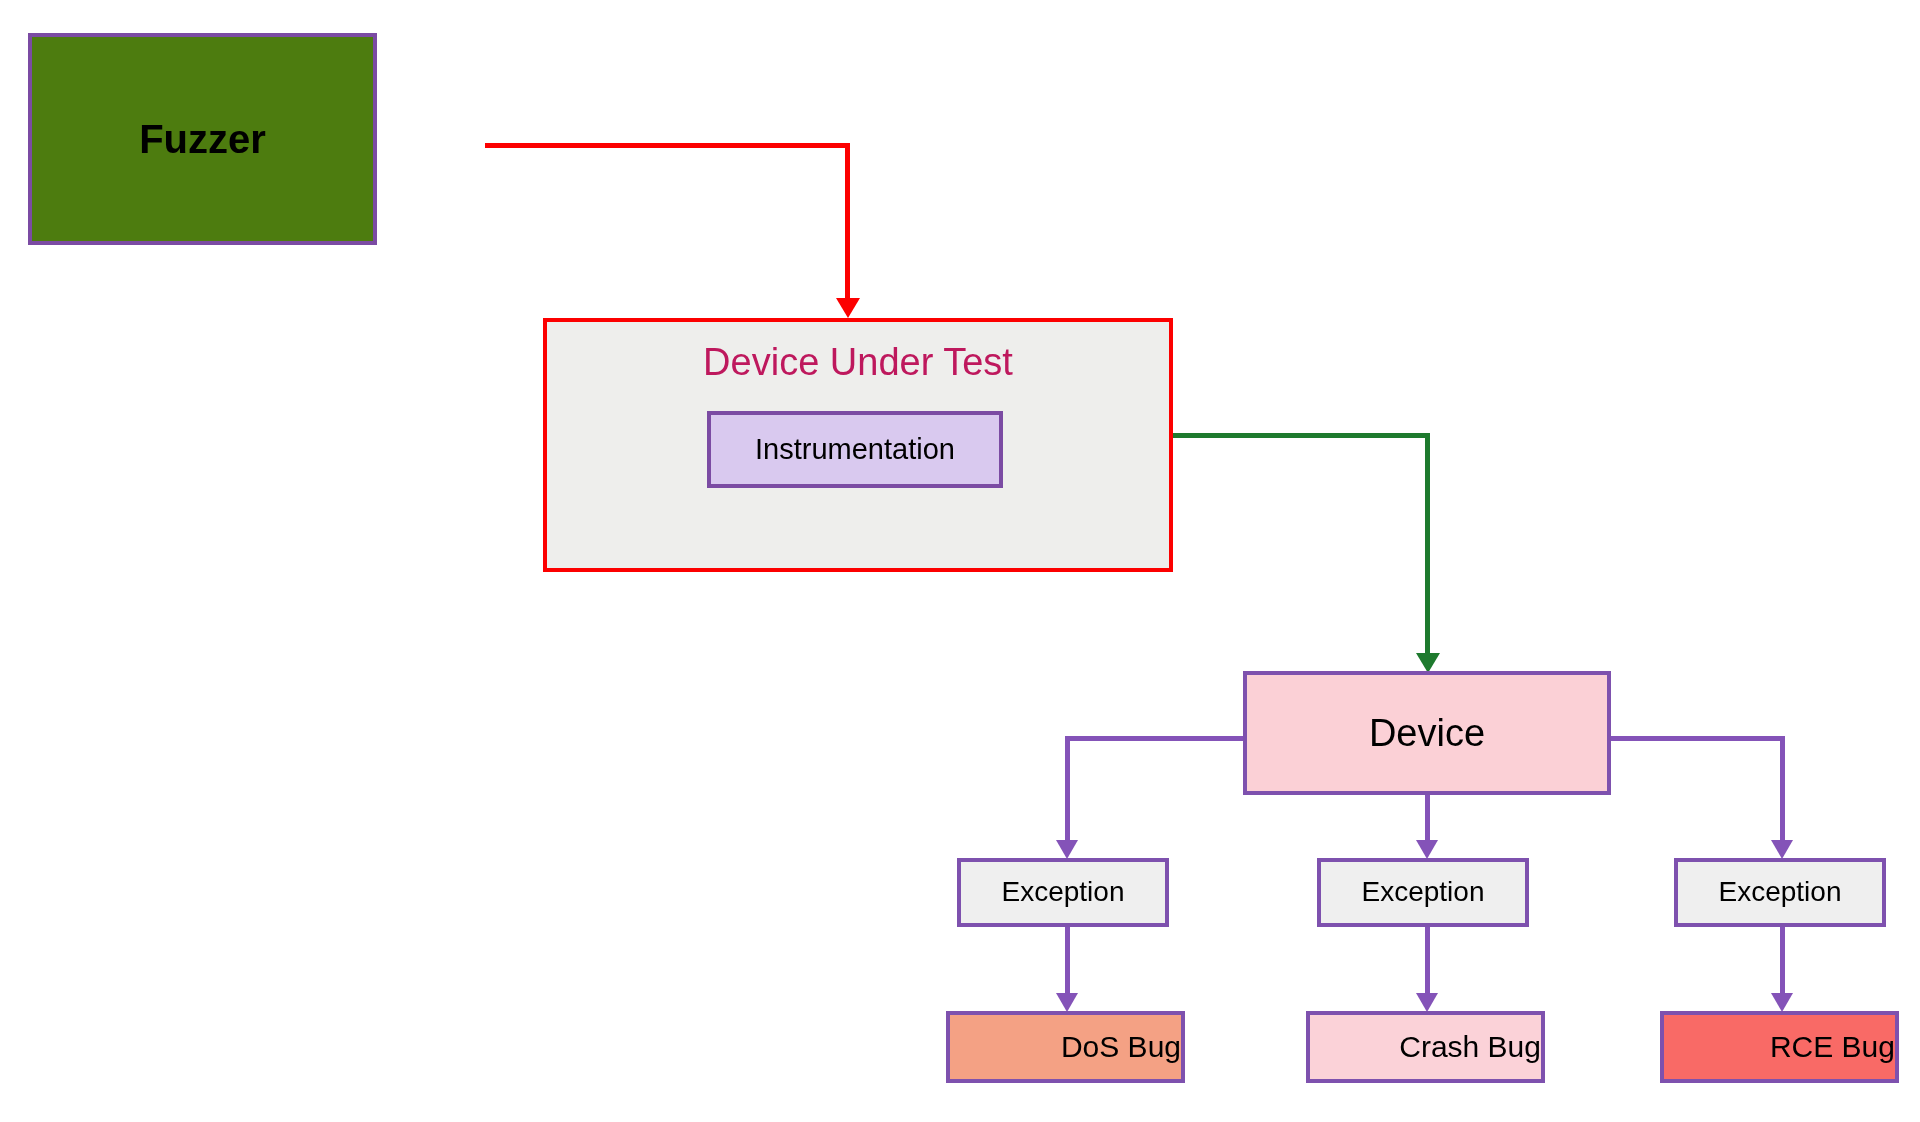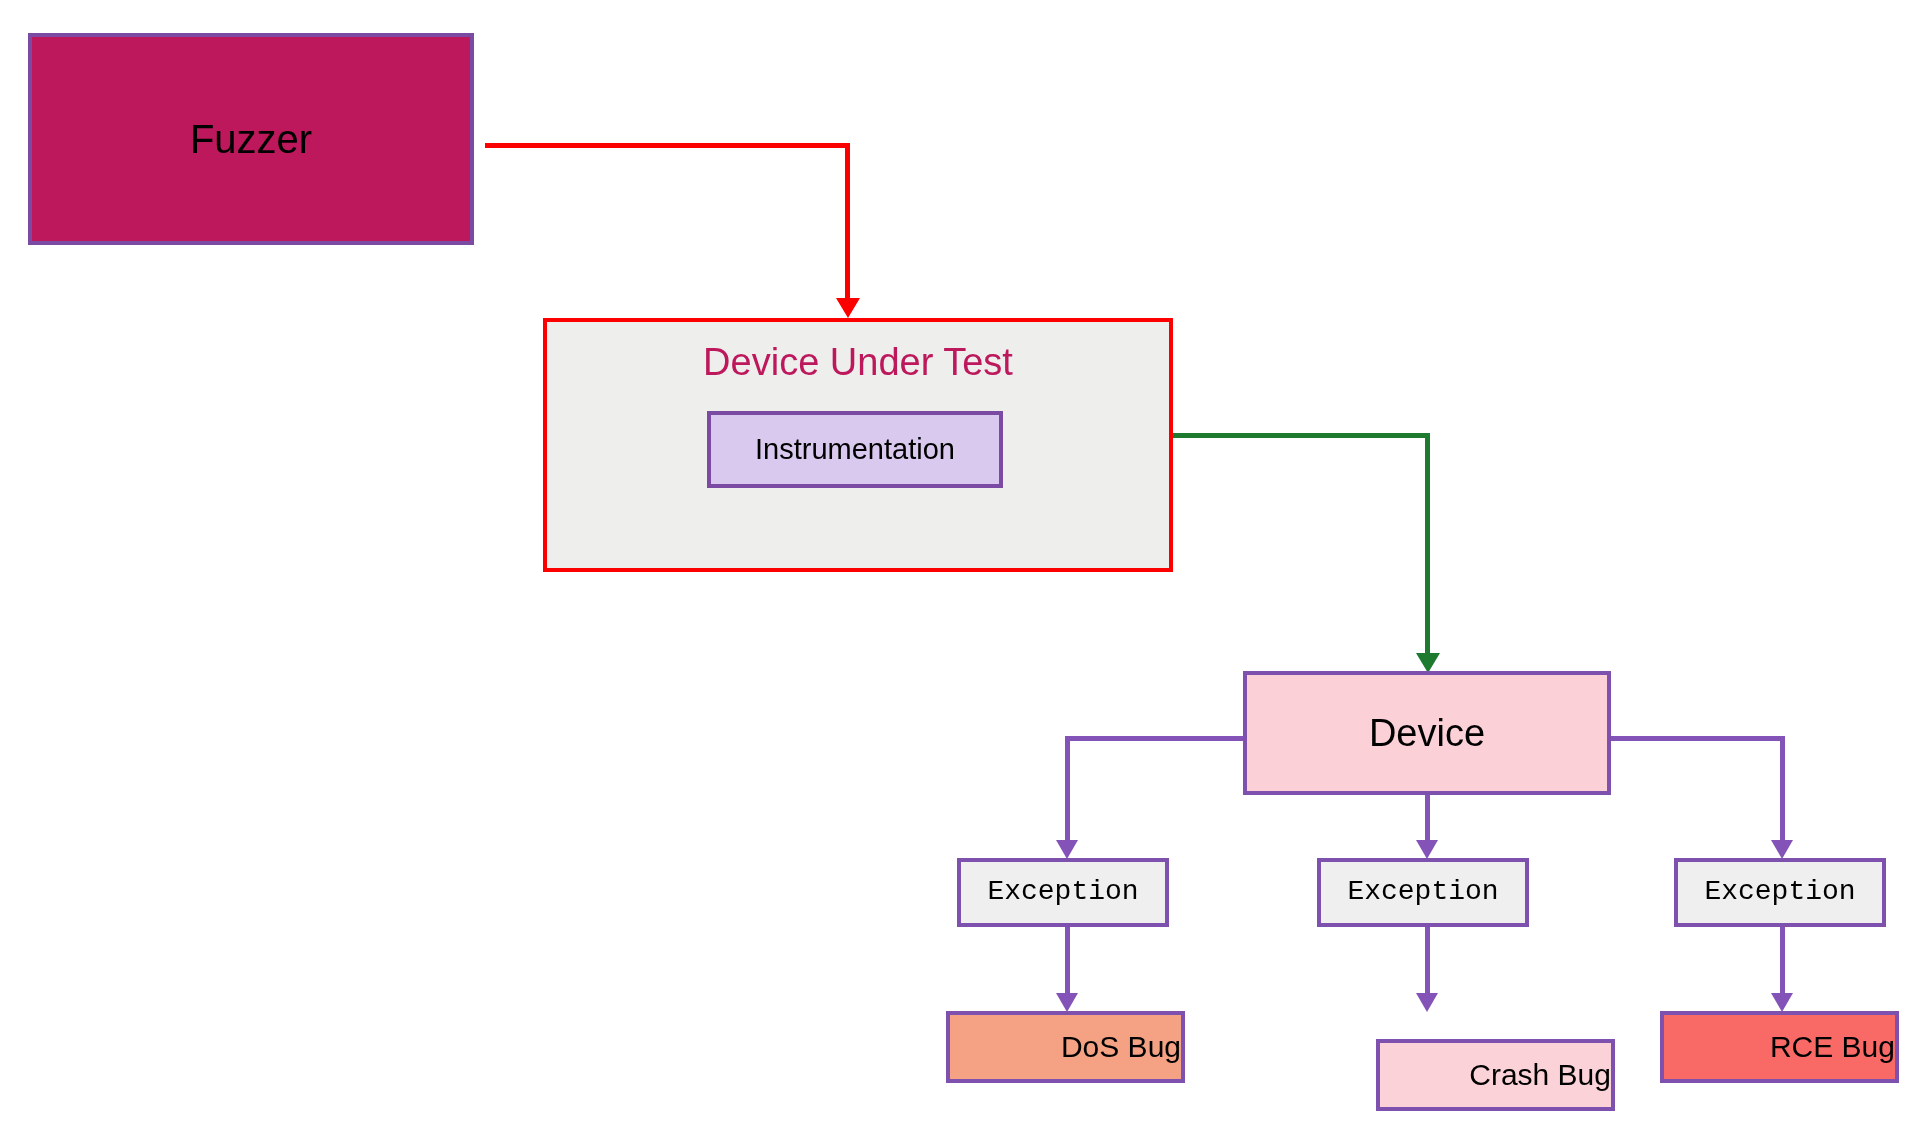--- a/index.html
+++ b/index.html
@@ -28,25 +28,26 @@
     text-align: center;
     color: #000000;
     line-height: 1.22;
     z-index: 5;
   }
 
   
   #node-fuzzer {
     left: 28px;
     top: 33px;
-    width: 446px;
+    width: 349px;
     height: 212px;
-    background: #be185d;
+    background: #4d7c0f;
     border: 4px solid #7b4ba3;
     font-size: 40px;
+    font-weight: bold;
   }
 
   
   #node-dut {
     left: 543px;
     top: 318px;
     width: 630px;
     height: 254px;
     background: #eeeeec;
     border: 4px solid #fc0000;
@@ -88,37 +89,36 @@
   }
 
   
   .exception-box {
     width: 212px;
     height: 69px;
     top: 858px;
     background: #efefef;
     border: 4px solid #7e51ae;
     font-size: 28px;
-    font-family: Liberation Mono, monospace;
   }
   #node-exception-left   { left: 957px; }
   #node-exception-middle { left: 1317px; }
   #node-exception-right  { left: 1674px; }
 
   
   .bug-box {
     width: 239px;
     height: 72px;
     top: 1011px;
     border: 4px solid #7e51ae;
     font-size: 30px;
     justify-content: flex-end;
   }
   #node-bug-dos   { left: 946px;  background: #f4a184; }
-  #node-bug-crash { left: 1376px; background: #fbd2d8; margin-top: 28px; }
+  #node-bug-crash { left: 1306px; background: #fbd2d8; }
   #node-bug-rce   { left: 1660px; background: #f96a66; padding-left: 40px; }
 
   
   .edge {
     position: absolute;
     z-index: 2;
   }
   .h-line { height: 0; border-top-style: solid; }
   .v-line { width: 0;  border-left-style: solid; }
 

